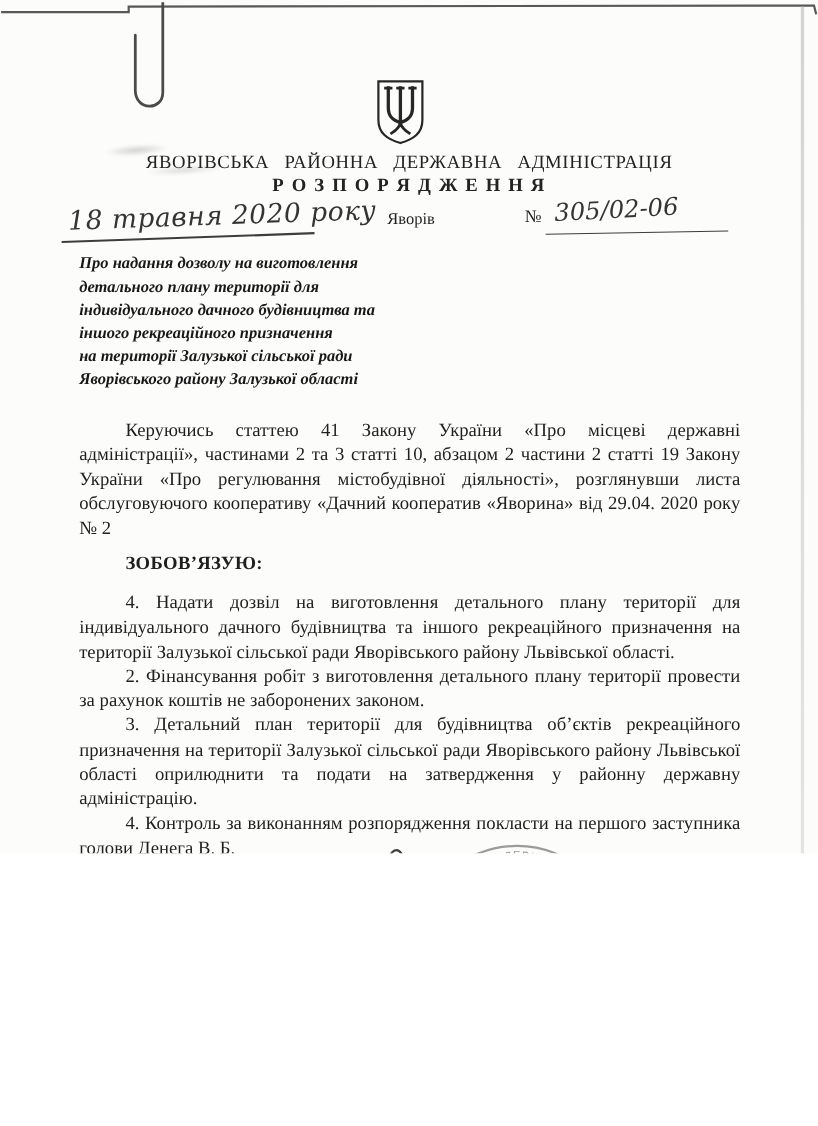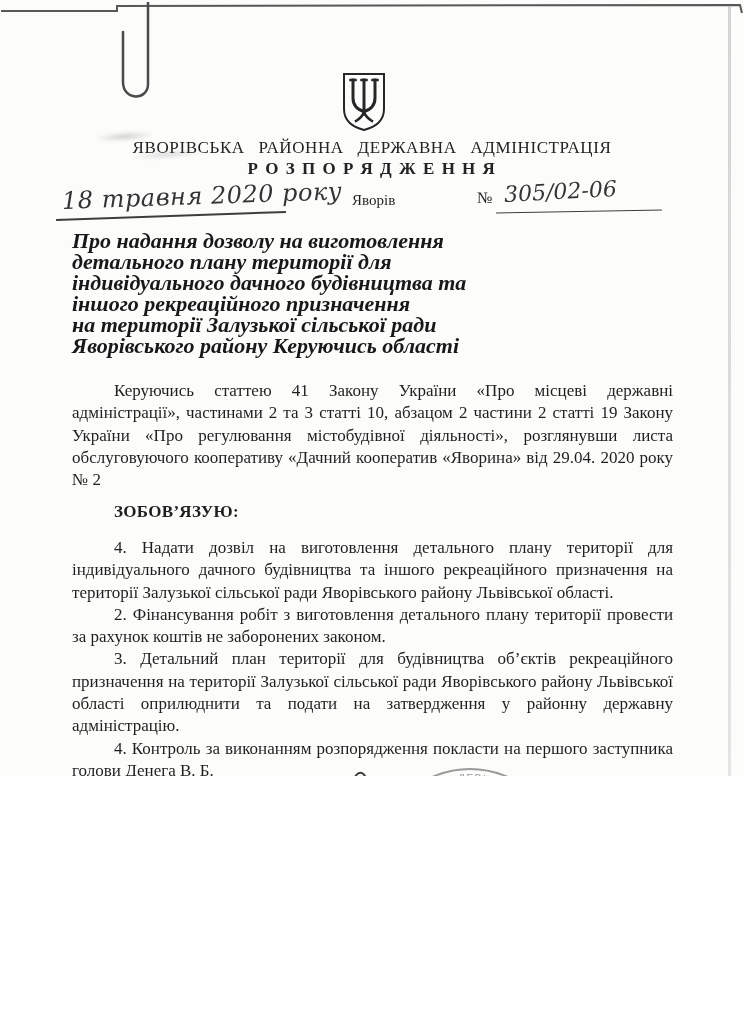--- a/index.html
+++ b/index.html
@@ -26,21 +26,21 @@
   
   .hw{font-family:"DejaVu Serif",serif;font-style:italic;color:#343434;white-space:nowrap;}
   .hw-date{left:62px;top:182px;font-size:24px;letter-spacing:.5px;transform:rotate(-2deg);}
   .hw-date-line{left:56px;top:215px;width:230px;border-bottom:2px solid #3d3d3d;transform:rotate(-2deg);}
   .place{left:352px;top:192px;font-size:15px;}
   .num-sign{left:477px;top:189px;font-size:16px;}
   .hw-num{left:504px;top:179px;font-size:22px;transform:rotate(-3deg);}
   .hw-num-line{left:496px;top:211px;width:166px;border-bottom:1.5px solid #3d3d3d;transform:rotate(-1deg);}
   
   .subject{left:72px;top:230px;width:420px;font-weight:bold;font-style:italic;
-    font-size:22px;line-height:21px;color:#181818;}
+    font-size:15px;line-height:21px;color:#181818;}
   .subject div{white-space:nowrap;}
   
   .preamble{left:72px;top:380px;width:601px;margin:0;font-size:17px;
     line-height:22.3px;text-align:justify;text-indent:42px;}
   .order-heading{left:114px;top:502px;font-size:17px;font-weight:bold;letter-spacing:.3px;text-align:center;}
   .items{left:72px;top:537px;width:601px;font-size:17px;line-height:22.3px;}
   .items p{margin:0;text-align:justify;text-indent:42px;}
   
   .signer-title{left:84px;top:809px;font-size:16.5px;font-weight:bold;}
   .signatory{left:504px;top:788px;font-size:17.5px;font-weight:bold;letter-spacing:.5px;white-space:nowrap;}
@@ -87,21 +87,21 @@
   <div class="abs num-sign">№</div>
   <div class="abs hw hw-num">305/02-06</div>
   <div class="abs hw-num-line"></div>
 
   <div class="abs subject">
     <div>Про надання дозволу  на виготовлення</div>
     <div>детального плану території для</div>
     <div>індивідуального дачного будівництва та</div>
     <div>іншого рекреаційного призначення</div>
     <div>на території Залузької сільської ради</div>
-    <div>Яворівського району  Керуючись області</div>
+    <div>Яворівського району  Залузької області</div>
   </div>
 
   <p class="abs preamble">Керуючись статтею 41 Закону України «Про місцеві державні адміністрації», частинами 2 та 3 статті 10, абзацом 2 частини 2 статті 19 Закону України «Про регулювання містобудівної діяльності», розглянувши листа обслуговуючого кооперативу «Дачний кооператив «Яворина» від 29.04. 2020 року № 2</p>
   <div class="abs order-heading">ЗОБОВ’ЯЗУЮ:</div>
   <div class="abs items">
     <p>4. Надати дозвіл на виготовлення детального плану території для індивідуального дачного будівництва та іншого рекреаційного призначення на території Залузької сільської ради Яворівського району Львівської області.</p>
     <p>2. Фінансування робіт з виготовлення детального плану території провести за рахунок коштів не заборонених законом.</p>
     <p>3. Детальний план території для будівництва об’єктів рекреаційного призначення на території Залузької сільської ради Яворівського району Львівської області оприлюднити та подати на затвердження у районну державну адміністрацію.</p>
     <p>4. Контроль за виконанням розпорядження покласти на першого заступника голови Денега В. Б.</p>
   </div>

